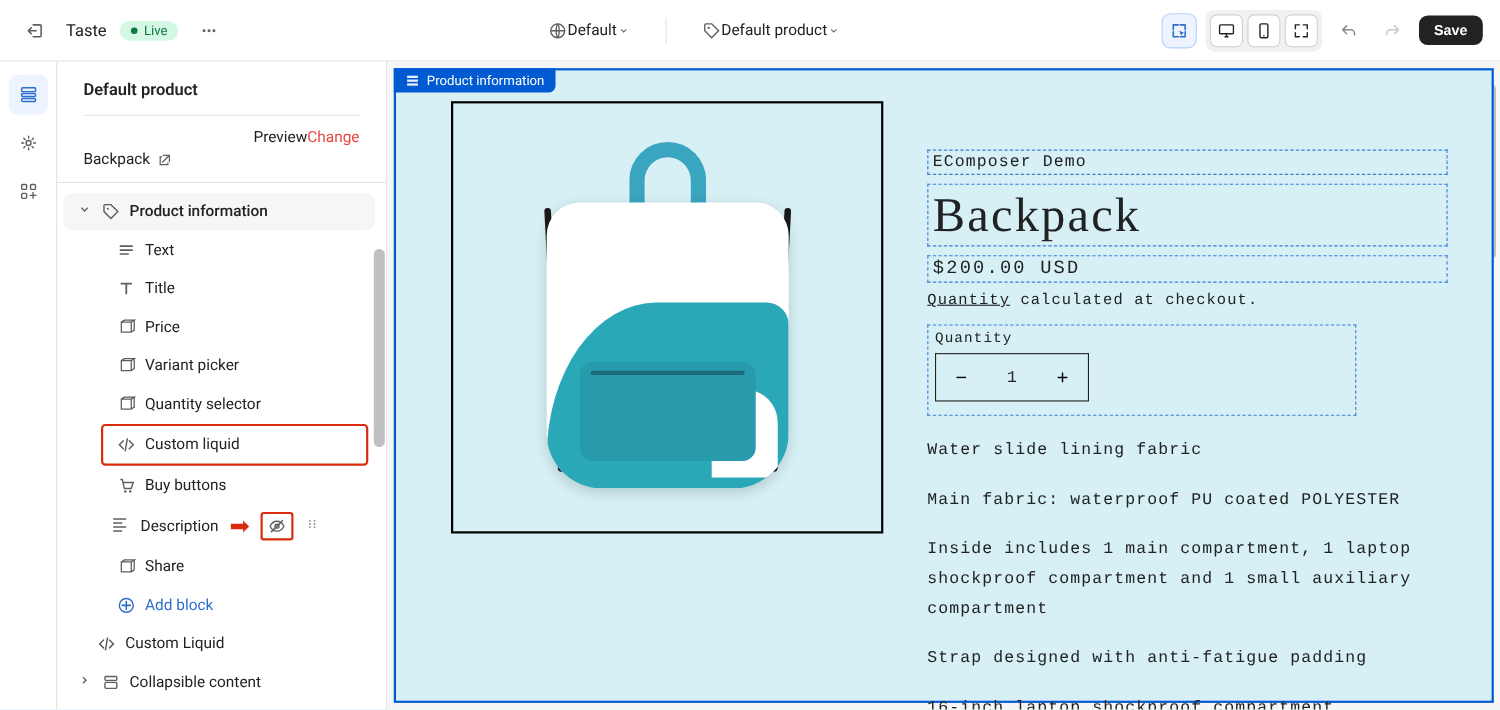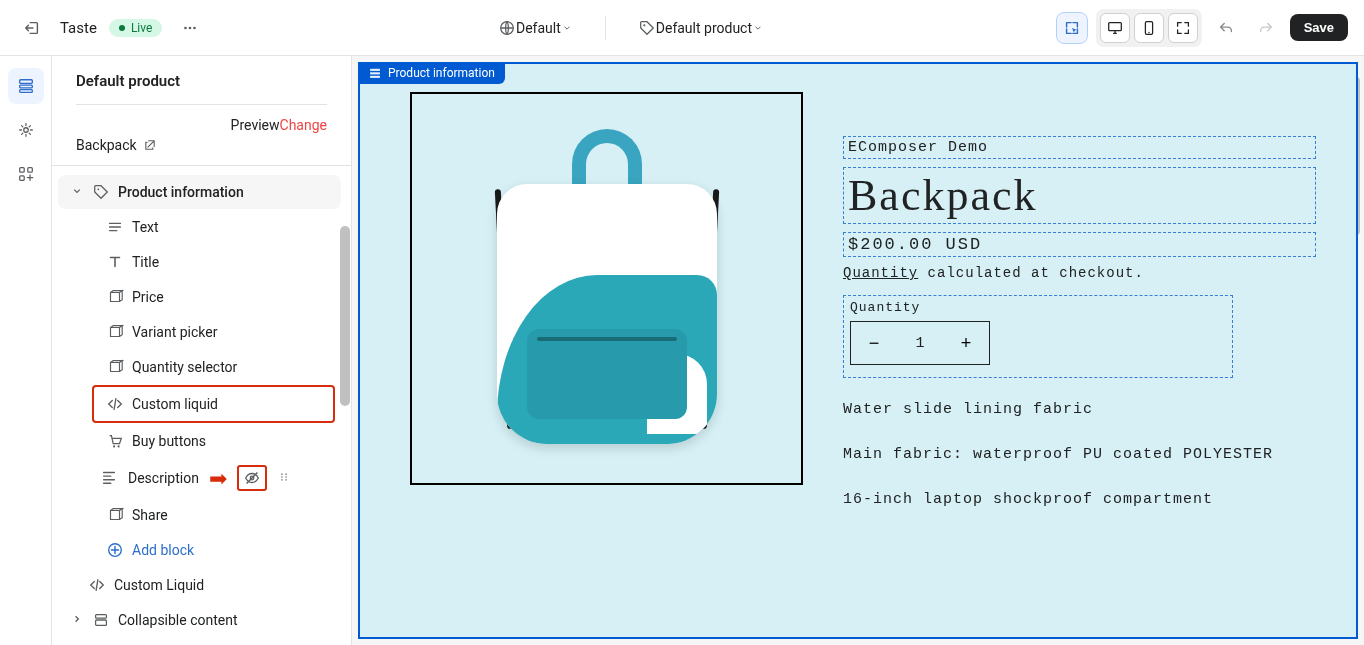--- a/index.html
+++ b/index.html
@@ -395,18 +395,20 @@
           <span class="qty-label">Quantity</span>
           <div class="qty-stepper">
             <button class="qty-btn">−</button>
             <span class="qty-val">1</span>
             <button class="qty-btn">+</button>
           </div>
         </div>
         <div class="desc-text">
           <p>Water slide lining fabric</p>
           <p>Main fabric: waterproof PU coated POLYESTER</p>
+          <p>Inside includes 1 main compartment, 1 laptop shockproof compartment and 1 small auxiliary compartment</p>
+          <p>Strap designed with anti-fatigue padding</p>
           <p>16-inch laptop shockproof compartment</p>
         </div>
       </div>
     </div>
   </div>
 </div>
 
 </body></html>

